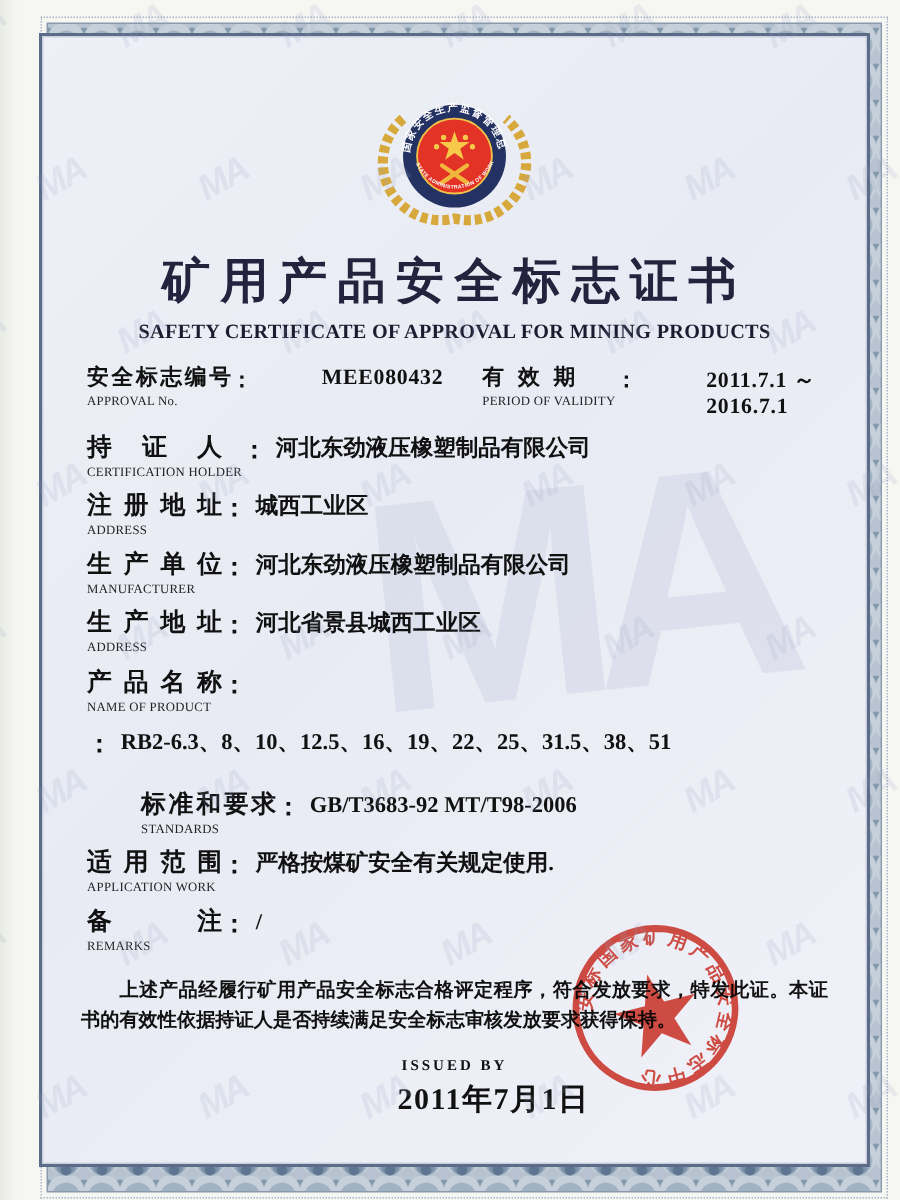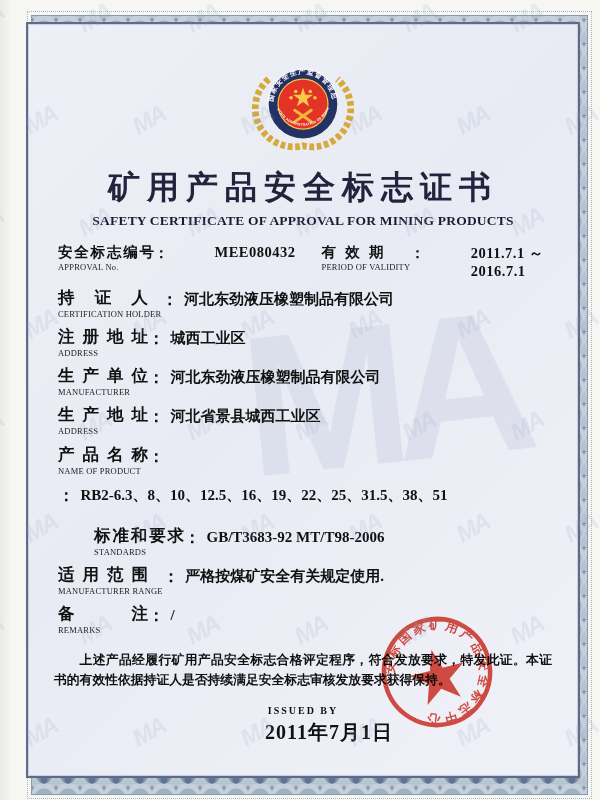--- a/index.html
+++ b/index.html
@@ -242,21 +242,21 @@
         <span class="zh-label">标准和要求</span>
         <span class="en-label">STANDARDS</span>
       </span>
       <span class="colon">：</span>
       <span class="val">GB/T3683-92 MT/T98-2006</span>
     </div>
 
     <div class="vrow">
       <span class="lbl-col">
         <span class="zh-label">适用范围</span>
-        <span class="en-label">MANUFACTURER RANGE</span>
+        <span class="en-label">APPLICATION WORK</span>
       </span>
       <span class="colon">：</span>
       <span class="val">严格按煤矿安全有关规定使用.</span>
     </div>
 
     <div class="vrow">
       <span class="lbl-col">
         <span class="zh-label">备注</span>
         <span class="en-label">REMARKS</span>
       </span>

